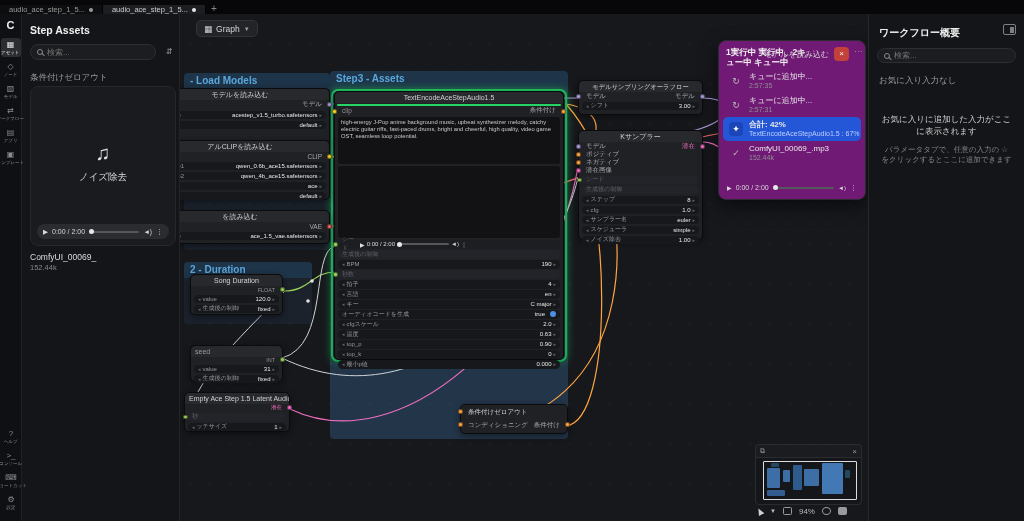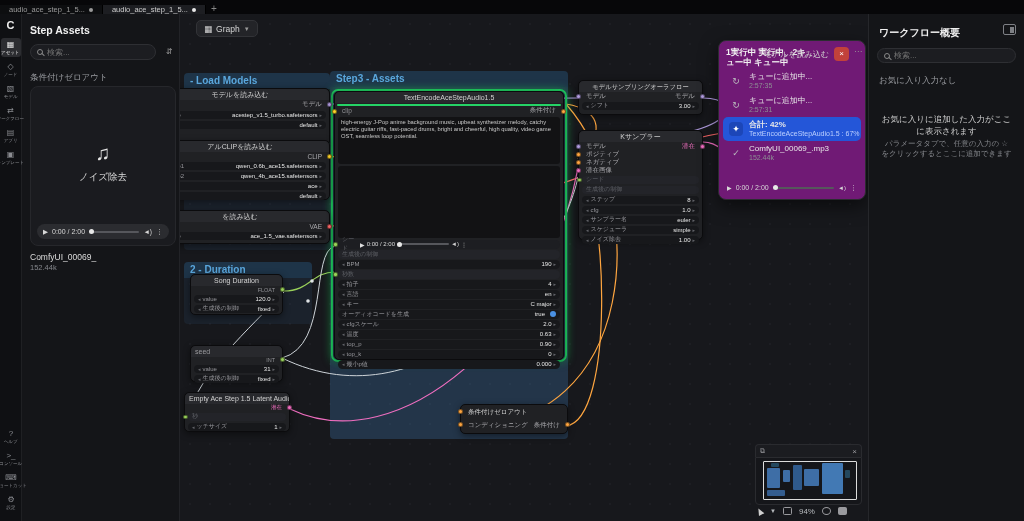--- a/index.html
+++ b/index.html
@@ -114,21 +114,21 @@
   
   .rpanel{position:absolute;left:868px;top:14px;width:156px;height:507px;background:#141518;border-left:1px solid #26272b;z-index:30}
   .rptitle{margin:12px 0 0 10px;font-size:10px;font-weight:bold;color:#f0f0f0}
   .rpicon{position:absolute;right:8px;top:10px;width:13px;height:11px;border:1px solid #7e8085;border-radius:2px}
   .rpicon:after{content:"";position:absolute;right:1.5px;top:1.5px;bottom:1.5px;width:3.5px;background:#7e8085}
   .rptabs{display:flex;gap:9px;margin:10px 0 0 8px;font-size:8px;color:#8d8f94;align-items:center}
   .rptab.on{background:#2b2c31;color:#f0f0f0;border-radius:4px;padding:2.5px 7px}
   .rpsearch{margin:8px 8px 0;height:15px;background:#1c1d21;border:1px solid #2e2f33;border-radius:8px;display:flex;align-items:center;gap:4px;padding:0 6px;color:#777;font-size:8px}
   .rpempty{margin:12px 0 0 10px;font-size:8.5px;color:#9a9ca1}
   .rphint1{margin:26px 10px 0;text-align:center;font-size:8.5px;color:#cfcfcf;line-height:12px}
-  .rphint2{margin:2px 12px 0;text-align:center;font-size:7.5px;color:#85878c;line-height:10px}
+  .rphint2{margin:8px 12px 0;text-align:center;font-size:7.5px;color:#85878c;line-height:10px}
   svg.wires{position:absolute;left:0;top:0;z-index:3;pointer-events:none}
 </style>
 </head>
 <body>
 
 <div class="canvas"></div>
 
 <div class="group" style="left:184px;top:73px;width:146px;height:177px">
   <div class="ghead">- Load Models</div>
   <div class="gbody"></div>

